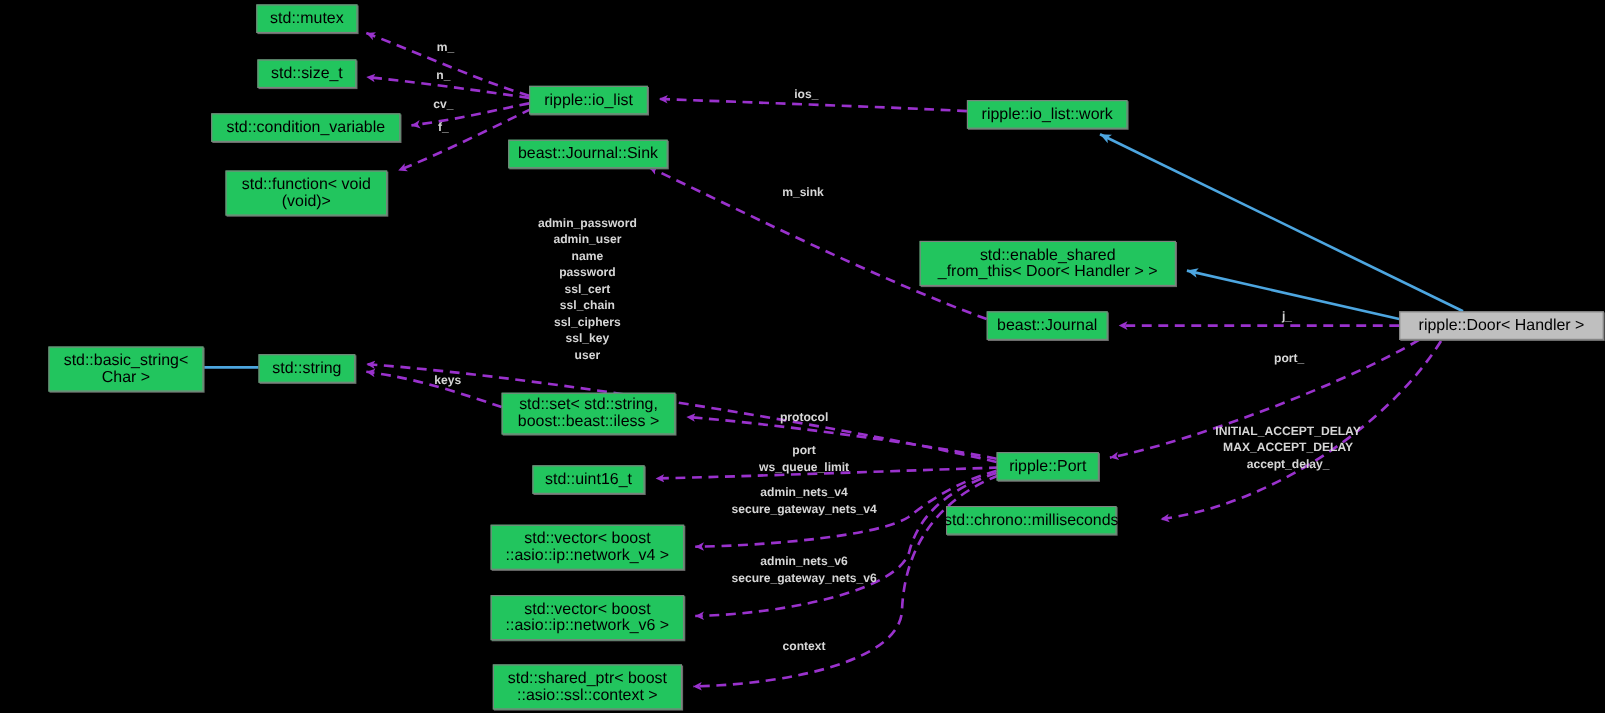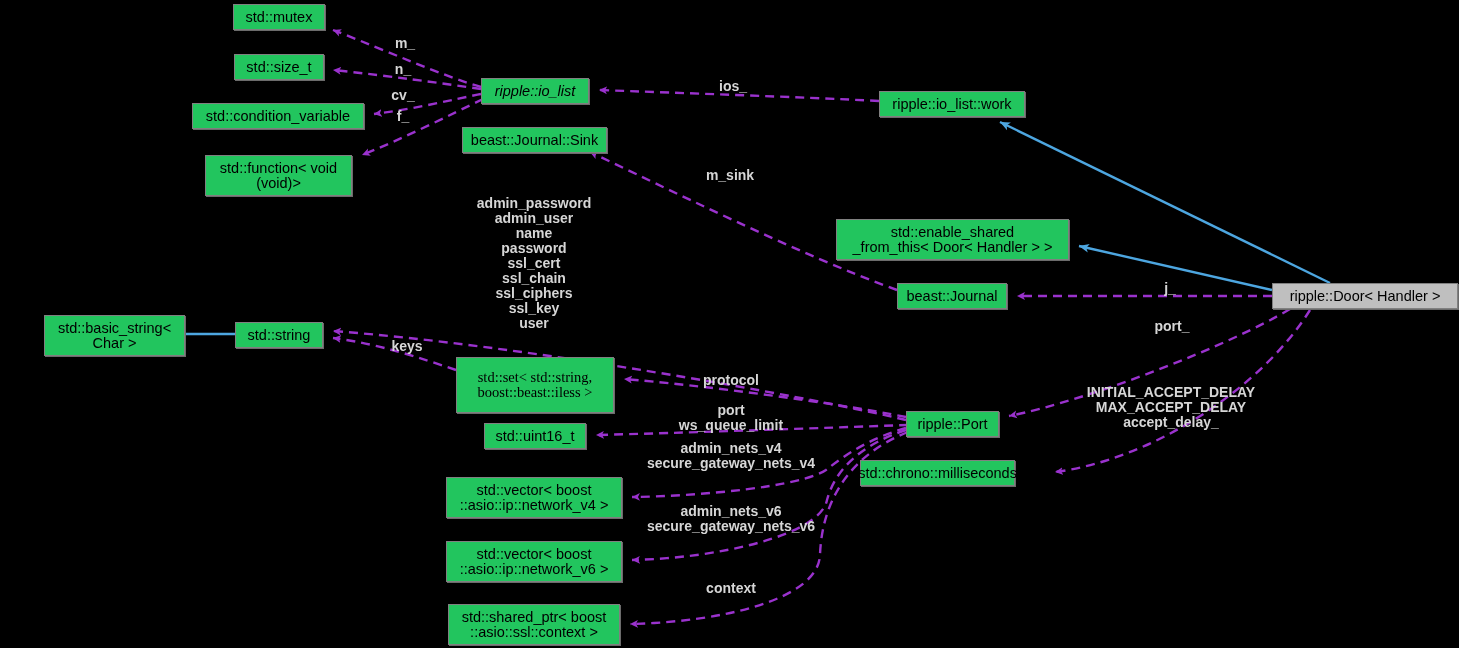--- a/index.html
+++ b/index.html
@@ -37,21 +37,21 @@
     white-space: pre;
     box-shadow: 1px 1px 0 0 #6b6b6b;
     z-index: 5;
   }
   .node.highlight {
     background: #bfbfbf;
   }
   .edge-label {
     position: absolute;
     color: #d6d6d6;
-    font-size: 14px;
+    font-size: 11px;
     line-height: 15px;
     text-align: center;
     white-space: pre;
     font-weight: bold;
     z-index: 4;
     transform: translateX(-50%);
   }
 </style>
 </head>
 <body>
@@ -112,31 +112,31 @@
       <path d="M235,334 L155,334"></path>
     </g>
   </svg>
 
   <div id="nodes-layer">
       <div class="node" style="left: 233px; top: 4px; width: 92px; height: 26px;">std::mutex</div>
       <div class="node" style="left: 234px; top: 54px; width: 90px; height: 26px;">std::size_t</div>
       <div class="node" style="left: 192px; top: 103px; width: 172px; height: 26px;">std::condition_variable</div>
       <div class="node" style="left: 205px; top: 155px; width: 147px; height: 41px;">std::function&lt; void
 (void)&gt;</div>
-      <div class="node" style="left: 481px; top: 78px; width: 108px; height: 26px; font-style: italic;">ripple::io_list</div>
+      <div class="node" style="left: 481px; top: 78px; width: 108px; height: 26px;">ripple::io_list</div>
       <div class="node" style="left: 462px; top: 127px; width: 145px; height: 26px;">beast::Journal::Sink</div>
       <div class="node" style="left: 879px; top: 91px; width: 146px; height: 26px;">ripple::io_list::work</div>
       <div class="node" style="left: 836px; top: 219px; width: 233px; height: 41px;">std::enable_shared
 _from_this&lt; Door&lt; Handler &gt; &gt;</div>
       <div class="node" style="left: 897px; top: 283px; width: 110px; height: 26px;">beast::Journal</div>
       <div class="node highlight" style="left: 1272px; top: 283px; width: 186px; height: 26px;">ripple::Door&lt; Handler &gt;</div>
       <div class="node" style="left: 4px; top: 315px; width: 141px; height: 41px; margin-left: 40px;">std::basic_string&lt;
 Char &gt;</div>
       <div class="node" style="left: 235px; top: 322px; width: 88px; height: 26px;">std::string</div>
-      <div class="node" style="left: 456px; top: 357px; width: 158px; height: 56px; font-family: Liberation Serif, serif;">std::set&lt; std::string,
+      <div class="node" style="left: 456px; top: 357px; width: 158px; height: 38px;">std::set&lt; std::string,
 boost::beast::iless &gt;</div>
       <div class="node" style="left: 484px; top: 423px; width: 102px; height: 26px;">std::uint16_t</div>
       <div class="node" style="left: 906px; top: 411px; width: 93px; height: 26px;">ripple::Port</div>
       <div class="node" style="left: 860px; top: 460px; width: 155px; height: 26px;">std::chrono::milliseconds</div>
       <div class="node" style="left: 446px; top: 477px; width: 176px; height: 41px;">std::vector&lt; boost
 ::asio::ip::network_v4 &gt;</div>
       <div class="node" style="left: 446px; top: 541px; width: 176px; height: 41px;">std::vector&lt; boost
 ::asio::ip::network_v6 &gt;</div>
       <div class="node" style="left: 448px; top: 604px; width: 172px; height: 41px;">std::shared_ptr&lt; boost
 ::asio::ssl::context &gt;</div>

